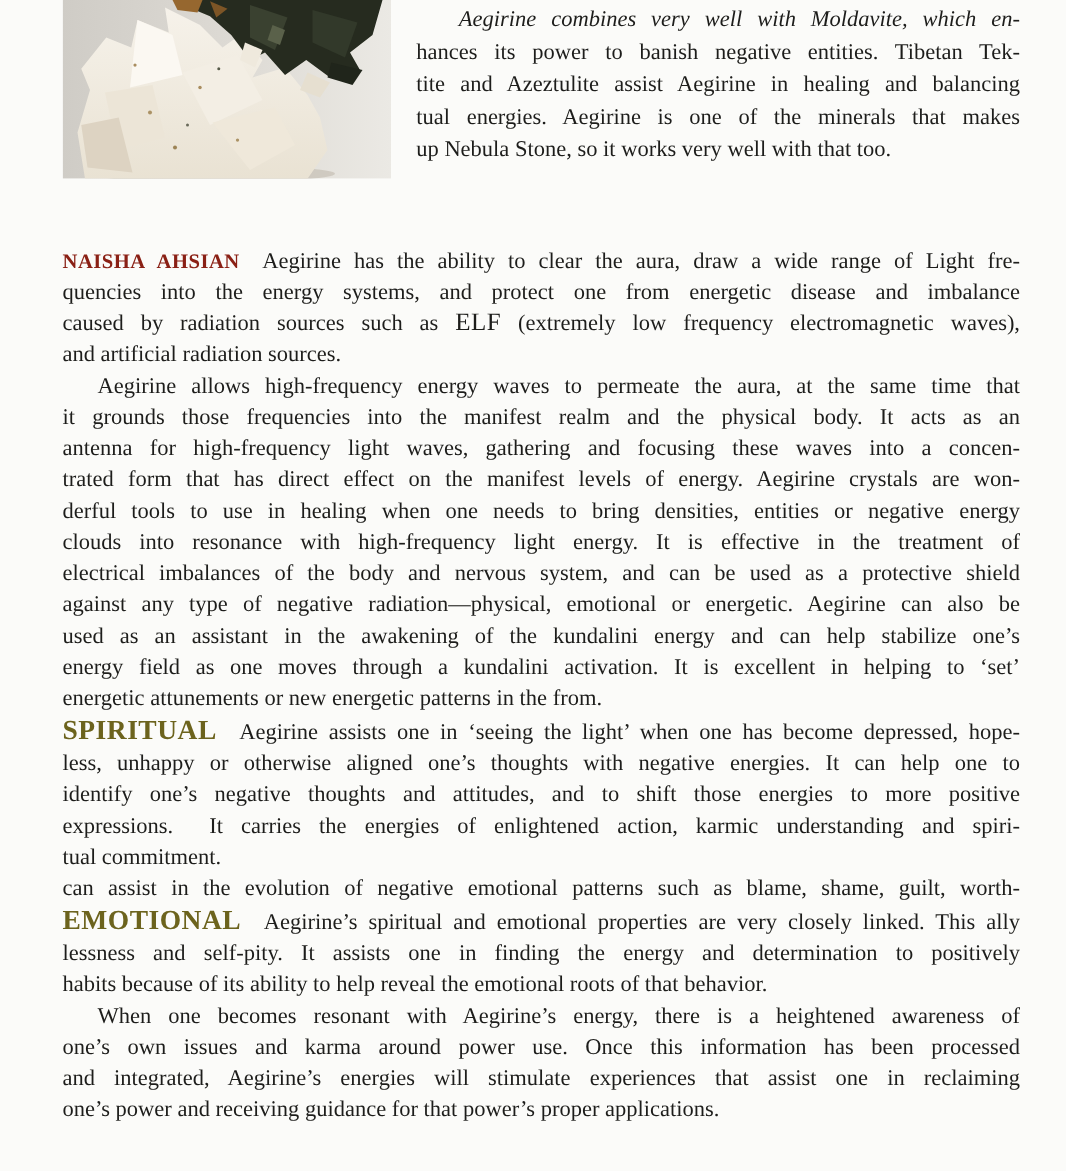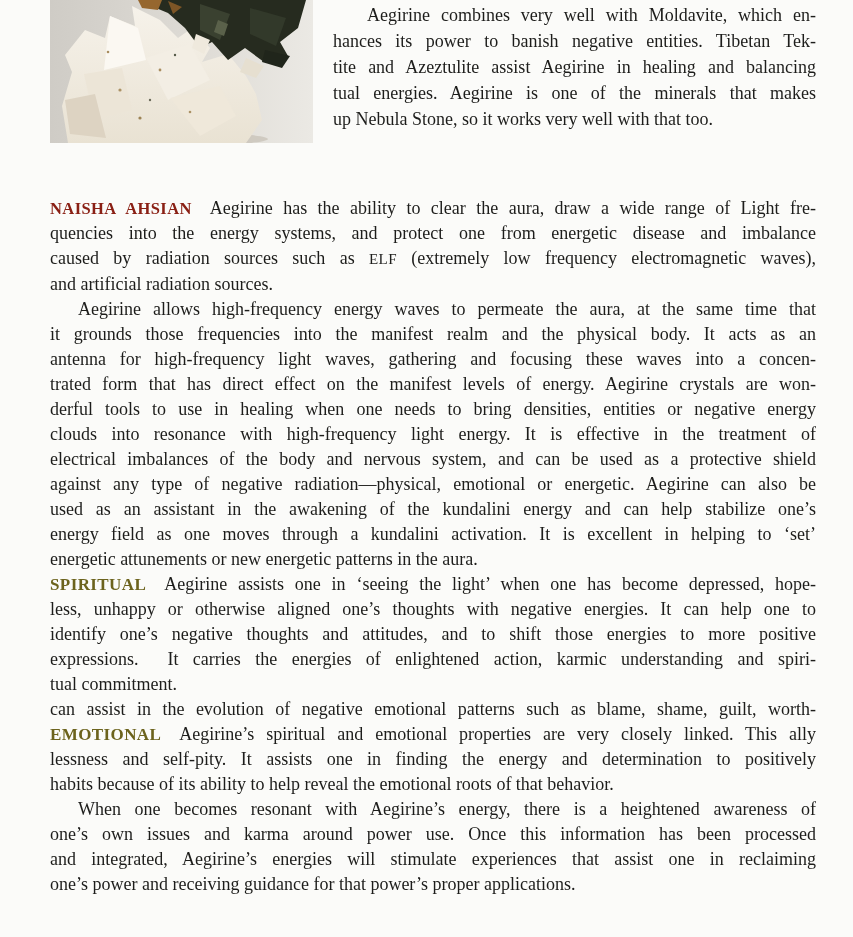--- a/index.html
+++ b/index.html
@@ -17,32 +17,32 @@
   
   .textblock{position:absolute;font-size:18px;line-height:25px;}
   #intro-block{left:333px;top:2px;width:483px;line-height:26px;}
   #main-block{left:50px;top:196px;width:766px;}
   .line{
     text-align:justify;text-align-last:justify;
     white-space:normal;
   }
   .line.last{text-align:right;text-align-last:left;}
   .line.indent{padding-left:28px;}
-  #intro-block .line.indent{padding-left:34px;}
+  #intro-block .line.indent{padding-left:34px;font-style:italic;}
   .heading-red{
     color:var(--heading-red,#8a2015);
     font-weight:bold;font-size:16.5px;letter-spacing:.4px;
     padding-right:18px;
   }
   .heading-olive{
     color:var(--heading-olive,#6c631d);
-    font-weight:bold;font-size:17px;letter-spacing:.4px;
+    font-weight:bold;font-size:22px;letter-spacing:.4px;
     padding-right:18px;
   }
-  .smallcaps{font-size:15px;letter-spacing:.4px;}
+  .smallcaps{font-size:20px;letter-spacing:.4px;}
 </style>
 </head>
 <body style="--page-bg: #fbfbf9; --text-color: #1d1d1b; --heading-red: #8a2015; --heading-olive: #6c631d;">
 
 <div class="photo">
   <svg viewBox="0 0 263 143" preserveAspectRatio="none">
     <defs>
       <linearGradient id="bgGrad" x1="0" y1="0" x2="1" y2="0">
         <stop offset="0" stop-color="#cfccc6"></stop>
         <stop offset="0.55" stop-color="#dedbd5"></stop>
@@ -104,21 +104,21 @@
       <div class="line indent"><span>Aegirine allows high-frequency energy waves to permeate the aura, at the same time that</span></div>
       <div class="line"><span>it grounds those frequencies into the manifest realm and the physical body. It acts as an</span></div>
       <div class="line"><span>antenna for high-frequency light waves, gathering and focusing these waves into a concen-</span></div>
       <div class="line"><span>trated form that has direct effect on the manifest levels of energy. Aegirine crystals are won-</span></div>
       <div class="line"><span>derful tools to use in healing when one needs to bring densities, entities or negative energy</span></div>
       <div class="line"><span>clouds into resonance with high-frequency light energy. It is effective in the treatment of</span></div>
       <div class="line"><span>electrical imbalances of the body and nervous system, and can be used as a protective shield</span></div>
       <div class="line"><span>against any type of negative radiation—physical, emotional or energetic. Aegirine can also be</span></div>
       <div class="line"><span>used as an assistant in the awakening of the kundalini energy and can help stabilize one’s</span></div>
       <div class="line"><span>energy field as one moves through a kundalini activation. It is excellent in helping to ‘set’</span></div>
-      <div class="line last"><span>energetic attunements or new energetic patterns in the aura.</span></div>
+      <div class="line last"><span>energetic attunements or new energetic patterns in the from.</span></div>
     </div>
   <div>
       <div class="line"><span class="heading-olive">SPIRITUAL</span><span>Aegirine assists one in ‘seeing the light’ when one has become depressed, hope-</span></div>
       <div class="line"><span>less, unhappy or otherwise aligned one’s thoughts with negative energies. It can help one to</span></div>
       <div class="line"><span>identify one’s negative thoughts and attitudes, and to shift those energies to more positive</span></div>
       <div class="line"><span>expressions.&nbsp; It carries the energies of enlightened action, karmic understanding and spiri-</span></div>
       <div class="line last"><span>tual commitment.</span></div>
     </div>
   <div>
       <div class="line"><span>can assist in the evolution of negative emotional patterns such as blame, shame, guilt, worth-</span></div>

